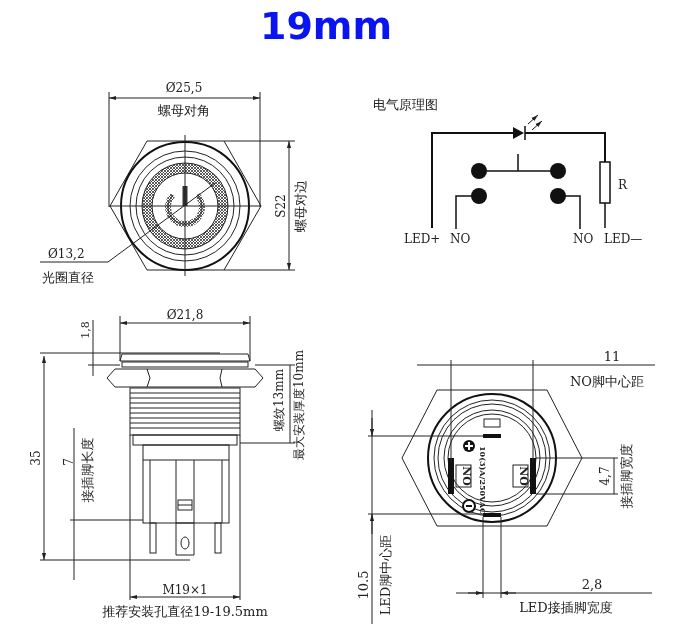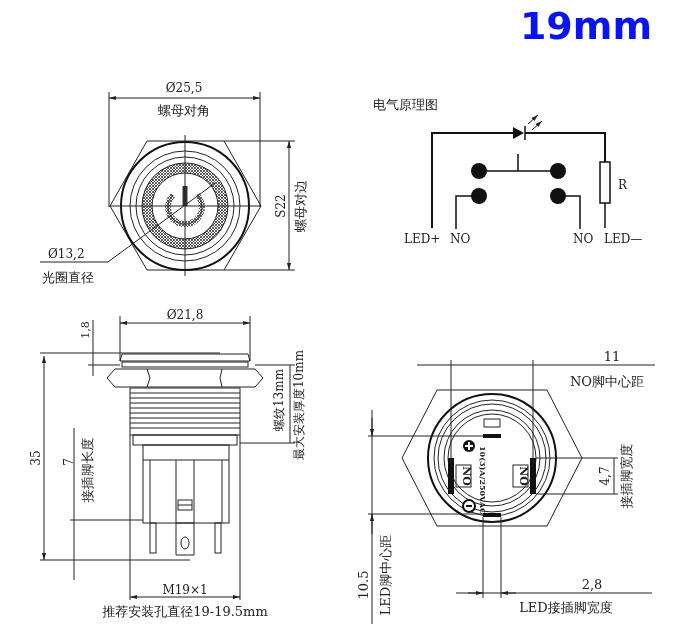--- a/index.html
+++ b/index.html
@@ -1,17 +1,17 @@
 <!DOCTYPE html>
 <html><head>
 <meta charset="utf-8">
 <style>
   html, body { margin: 0; padding: 0; background: #ffffff; }
   body { width: 700px; height: 642px; position: relative; overflow: hidden; font-family: "DejaVu Serif", serif; }
-  .title { position: absolute; left: 0; top: 4px; width: 652px; text-align: right; color: #0a14f0; font-family: "DejaVu Sans", sans-serif; font-weight: bold; font-size: 38px; letter-spacing: 0px; }
+  .title { position: absolute; left: 0; top: 4px; width: 652px; text-align: center; color: #0a14f0; font-family: "DejaVu Sans", sans-serif; font-weight: bold; font-size: 38px; letter-spacing: 0px; }
   svg { position: absolute; left: 0; top: 0; }
   .t { font-family: "DejaVu Serif", serif; fill: #222; }
   .ln { stroke: #222; fill: none; stroke-width: 1; }
   .thk { stroke: #111; fill: none; stroke-width: 2; }
 </style>
 </head>
 <body>
 
 <div class="title">19mm</div>
 

